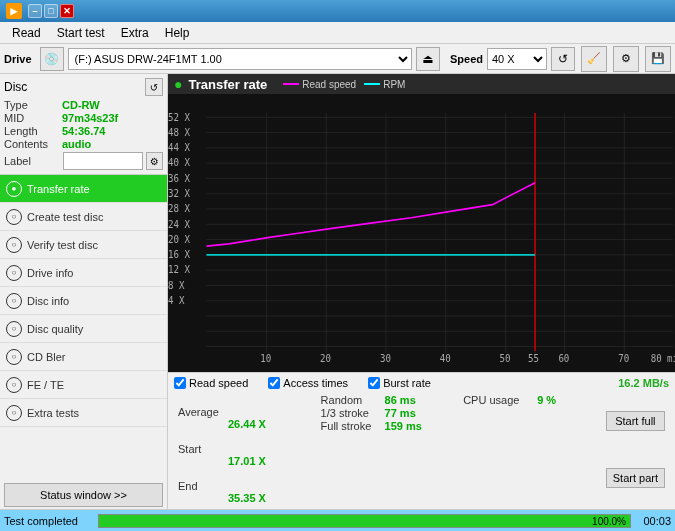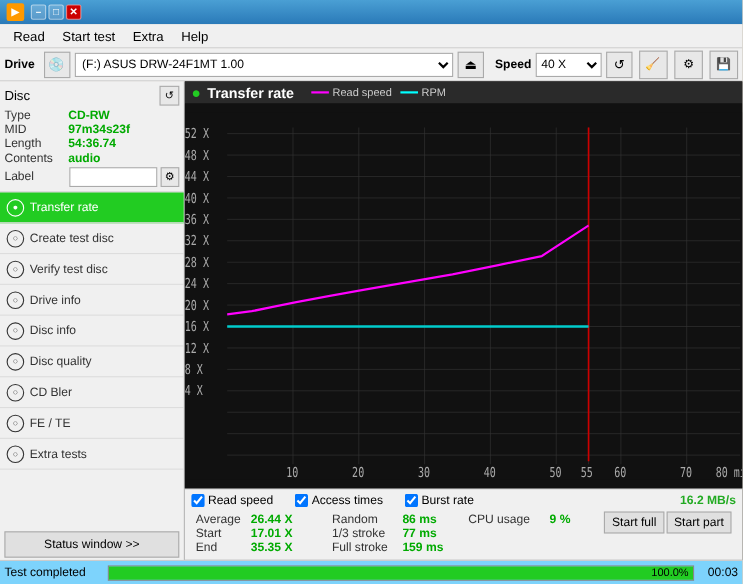--- a/index.html
+++ b/index.html
@@ -71,27 +71,27 @@
     .checkboxes-row { display: flex; align-items: center; gap: 20px; padding: 2px 0; }
     .cb-item { display: flex; align-items: center; gap: 3px; font-size: 11px; }
     .cb-item input { width: 12px; height: 12px; }
     .burst-label { margin-left: auto; font-size: 11px; }
     .burst-val { color: #22aa22; font-weight: bold; }
 
     .stats-rows { display: flex; gap: 0; }
     .stats-col { flex: 1; padding: 2px 4px; }
     .stat-row { display: flex; gap: 4px; align-items: center; margin: 1px 0; font-size: 11px; }
     .stat-key { width: 46px; color: #333; }
-    .stat-val { color: #00aa00; font-weight: bold; width: 46px; }
+    .stat-val { color: #00aa00; font-weight: bold; width: 46px; margin-top: 24px; }
     .stat-key2 { width: 60px; color: #333; }
     .stat-val2 { color: #00aa00; font-weight: bold; width: 40px; }
     .stat-key3 { width: 70px; color: #333; }
     .stat-val3 { color: #00aa00; font-weight: bold; width: 40px; }
 
-    .right-btns { display: flex; justify-content: space-around; padding: 2px 4px; gap: 2px; }
+    .right-btns { display: flex; flex-direction: column; justify-content: space-around; padding: 2px 4px; gap: 2px; }
     .action-btn { height: 20px; background: #e0e0e0; border: 1px solid #aaa; font-size: 11px; cursor: pointer; padding: 0 6px; white-space: nowrap; }
 
     
     .progressbar-row { background: #7dd3fc; height: 22px; display: flex; align-items: center; padding: 0 4px; gap: 4px; border-top: 1px solid #ccc; }
     .progress-status { font-size: 11px; width: 90px; }
     .progress-track { flex: 1; height: 14px; background: #c0c0c0; border: 1px solid #888; position: relative; }
     .progress-fill { height: 100%; background: #22cc22; width: 100%; }
     .progress-pct { position: absolute; right: 4px; top: 0; font-size: 10px; line-height: 14px; }
     .progress-time { font-size: 11px; width: 36px; text-align: right; }
   </style>

